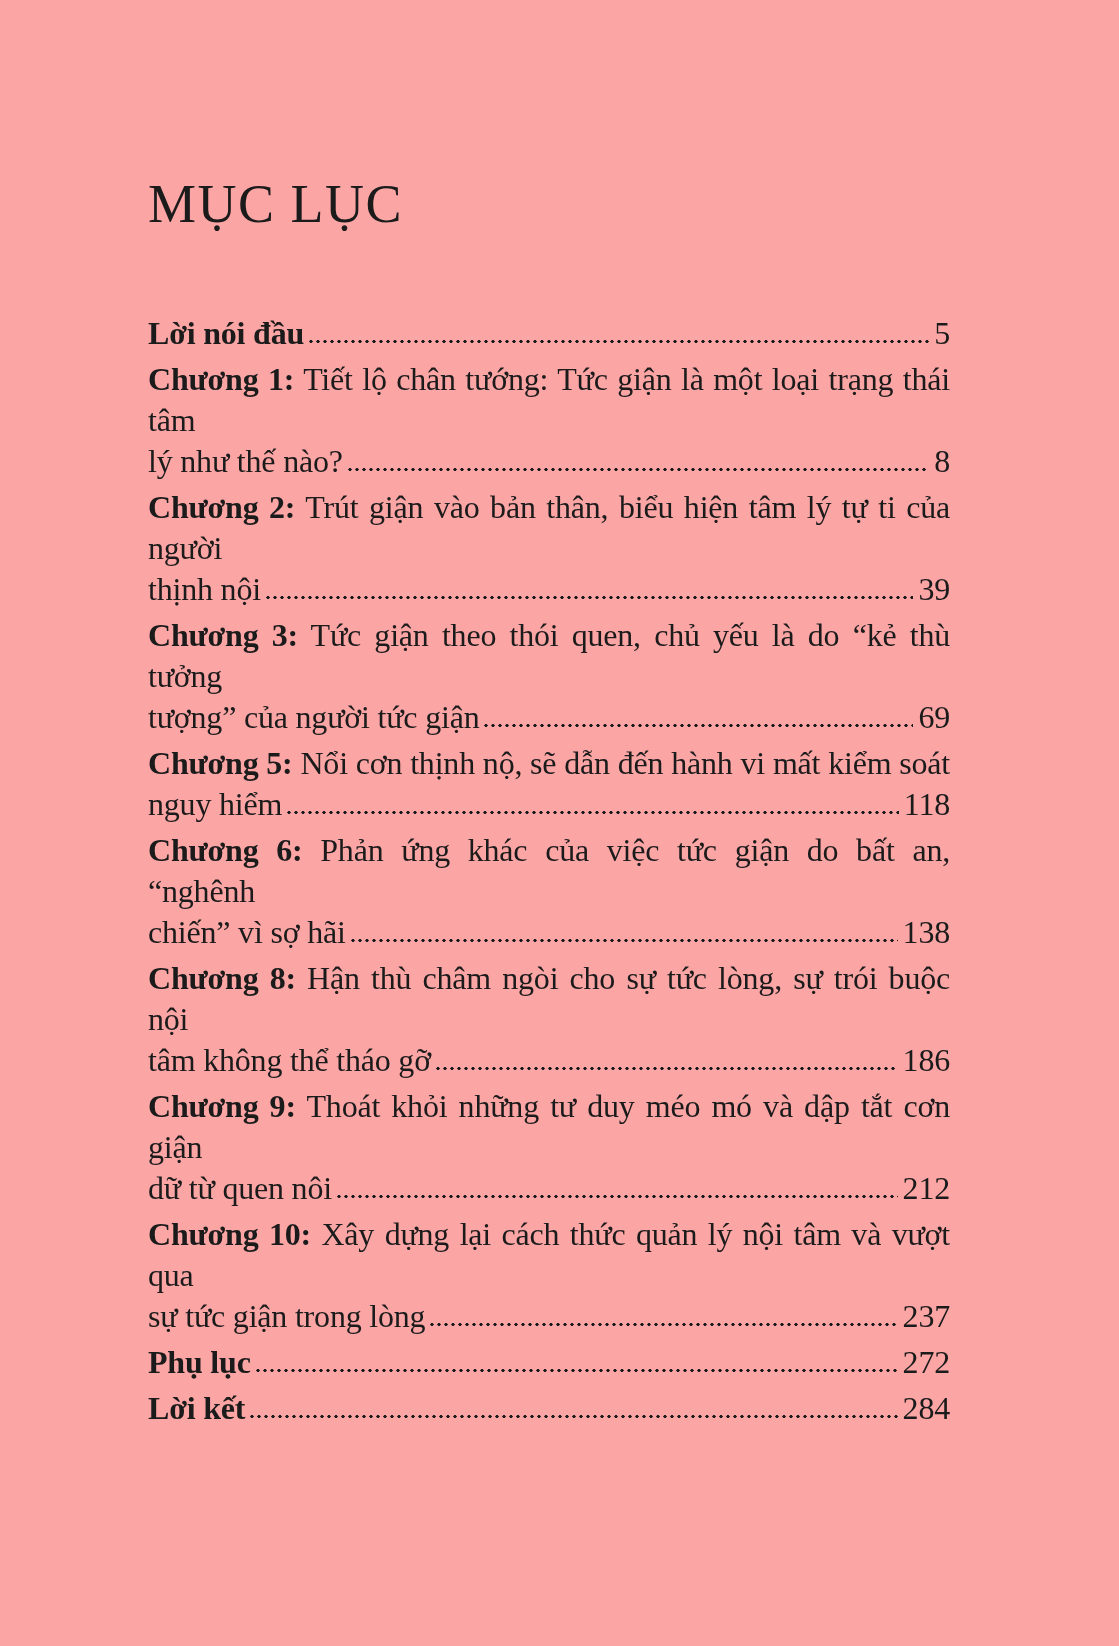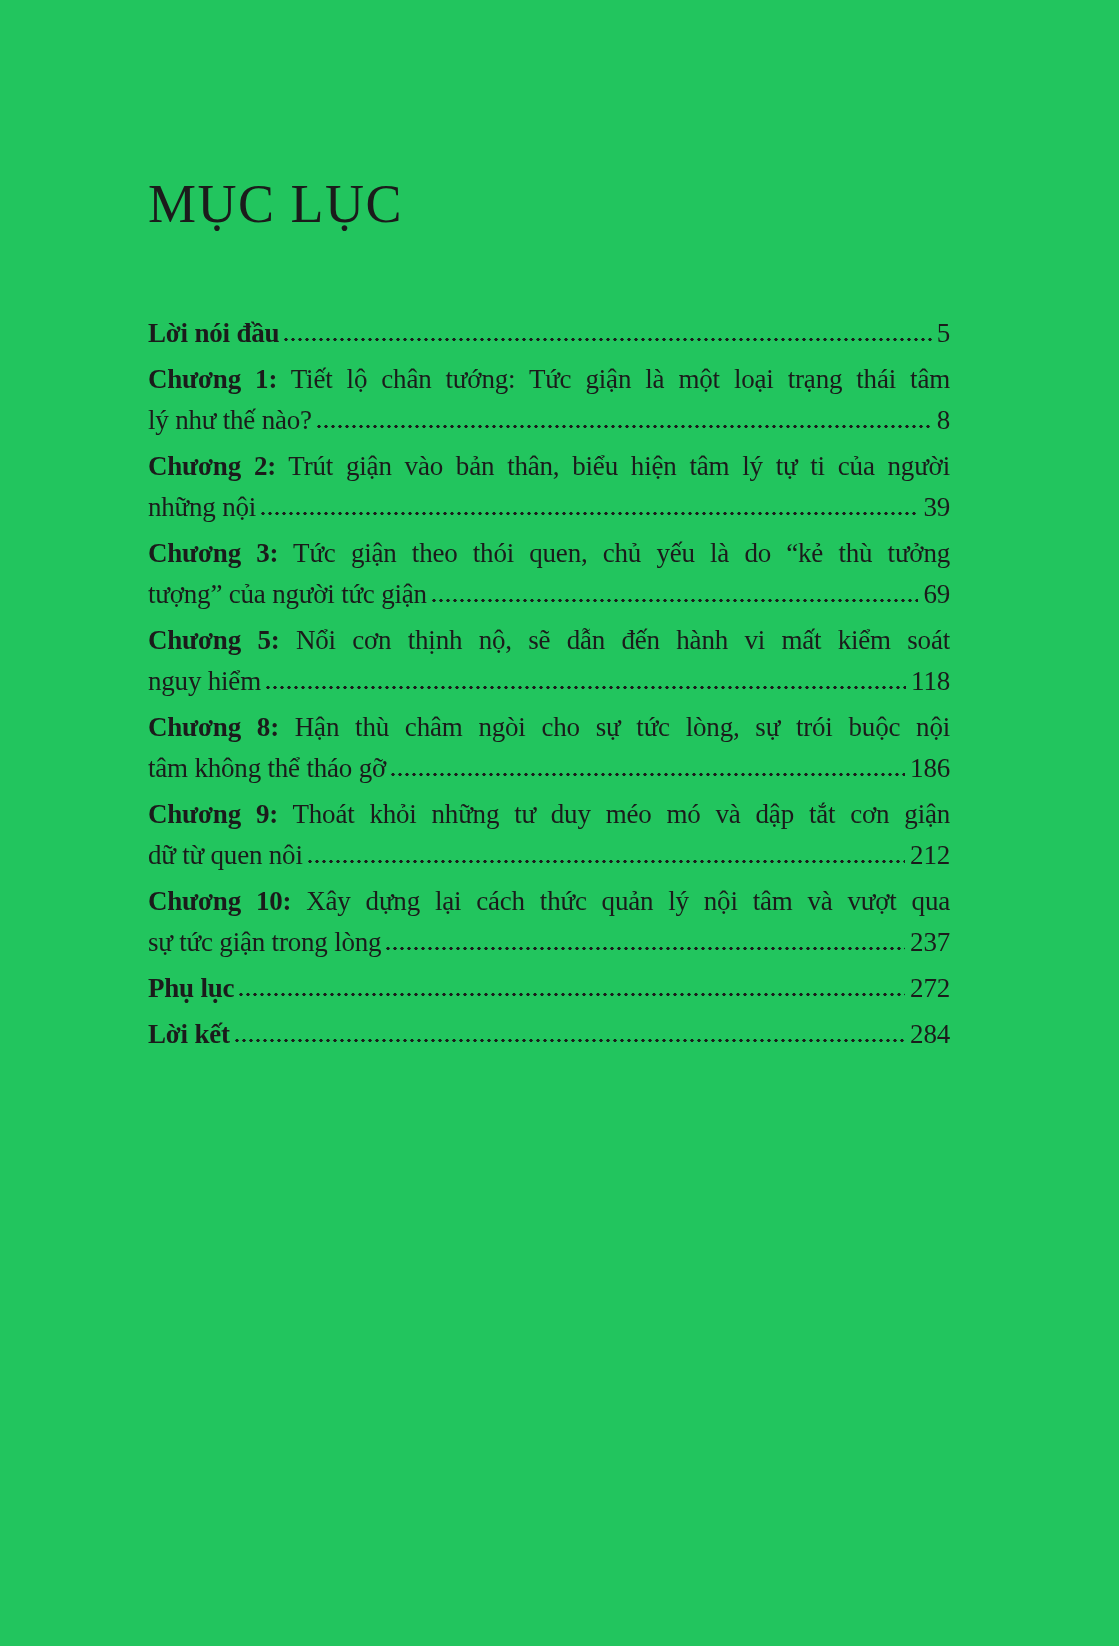--- a/index.html
+++ b/index.html
@@ -12,40 +12,40 @@
     height: 1646px;
     position: relative;
     font-family: "Liberation Serif", "DejaVu Serif", serif;
     color: #1b1b1b;
   }
   main.page {
     box-sizing: border-box;
     width: 1119px;
     height: 1646px;
     padding: 177px 97px 0 148px;
-    background: #22c55e;
+    background: #fca5a5;
     overflow: hidden;
   }
   h1.toc-title {
     font-size: 54px;
     line-height: 1;
     font-weight: 400;
     letter-spacing: 1.5px;
     margin: 0 0 82px 0;
     color: #1b1b1b;
   }
   .toc-list {
     width: 802px;
   }
   .entry {
     margin: 0 0 5px 0;
   }
   .entry p {
     margin: 0;
-    font-size: 27px;
+    font-size: 32px;
     line-height: 41px;
     letter-spacing: -0.2px;
   }
   .tline1 {
     text-align: justify;
     text-align-last: justify;
     white-space: nowrap;
     overflow: hidden;
   }
   .trow {
@@ -91,39 +91,47 @@
         <p class="tline1"><span class="lbl">Chương 1:</span><span class="rest"> Tiết lộ chân tướng: Tức giận là một loại trạng thái tâm</span></p>
         <p class="trow">
           <span class="rest">lý như thế nào?</span>
           <span class="dots"></span>
           <span class="pg">8</span>
         </p>
       </div>
       <div class="entry">
         <p class="tline1"><span class="lbl">Chương 2:</span><span class="rest"> Trút giận vào bản thân, biểu hiện tâm lý tự ti của người</span></p>
         <p class="trow">
-          <span class="rest">những nội</span>
+          <span class="rest">thịnh nội</span>
           <span class="dots"></span>
           <span class="pg">39</span>
         </p>
       </div>
       <div class="entry">
         <p class="tline1"><span class="lbl">Chương 3:</span><span class="rest"> Tức giận theo thói quen, chủ yếu là do “kẻ thù tưởng</span></p>
         <p class="trow">
           <span class="rest">tượng” của người tức giận</span>
           <span class="dots"></span>
           <span class="pg">69</span>
         </p>
       </div>
       <div class="entry">
         <p class="tline1"><span class="lbl">Chương 5:</span><span class="rest"> Nổi cơn thịnh nộ, sẽ dẫn đến hành vi mất kiểm soát</span></p>
         <p class="trow">
           <span class="rest">nguy hiểm</span>
           <span class="dots"></span>
           <span class="pg">118</span>
+        </p>
+      </div>
+      <div class="entry">
+        <p class="tline1"><span class="lbl">Chương 6:</span><span class="rest"> Phản ứng khác của việc tức giận do bất an, “nghênh</span></p>
+        <p class="trow">
+          <span class="rest">chiến” vì sợ hãi</span>
+          <span class="dots"></span>
+          <span class="pg">138</span>
         </p>
       </div>
       <div class="entry">
         <p class="tline1"><span class="lbl">Chương 8:</span><span class="rest"> Hận thù châm ngòi cho sự tức lòng, sự trói buộc nội</span></p>
         <p class="trow">
           <span class="rest">tâm không thể tháo gỡ</span>
           <span class="dots"></span>
           <span class="pg">186</span>
         </p>
       </div>

